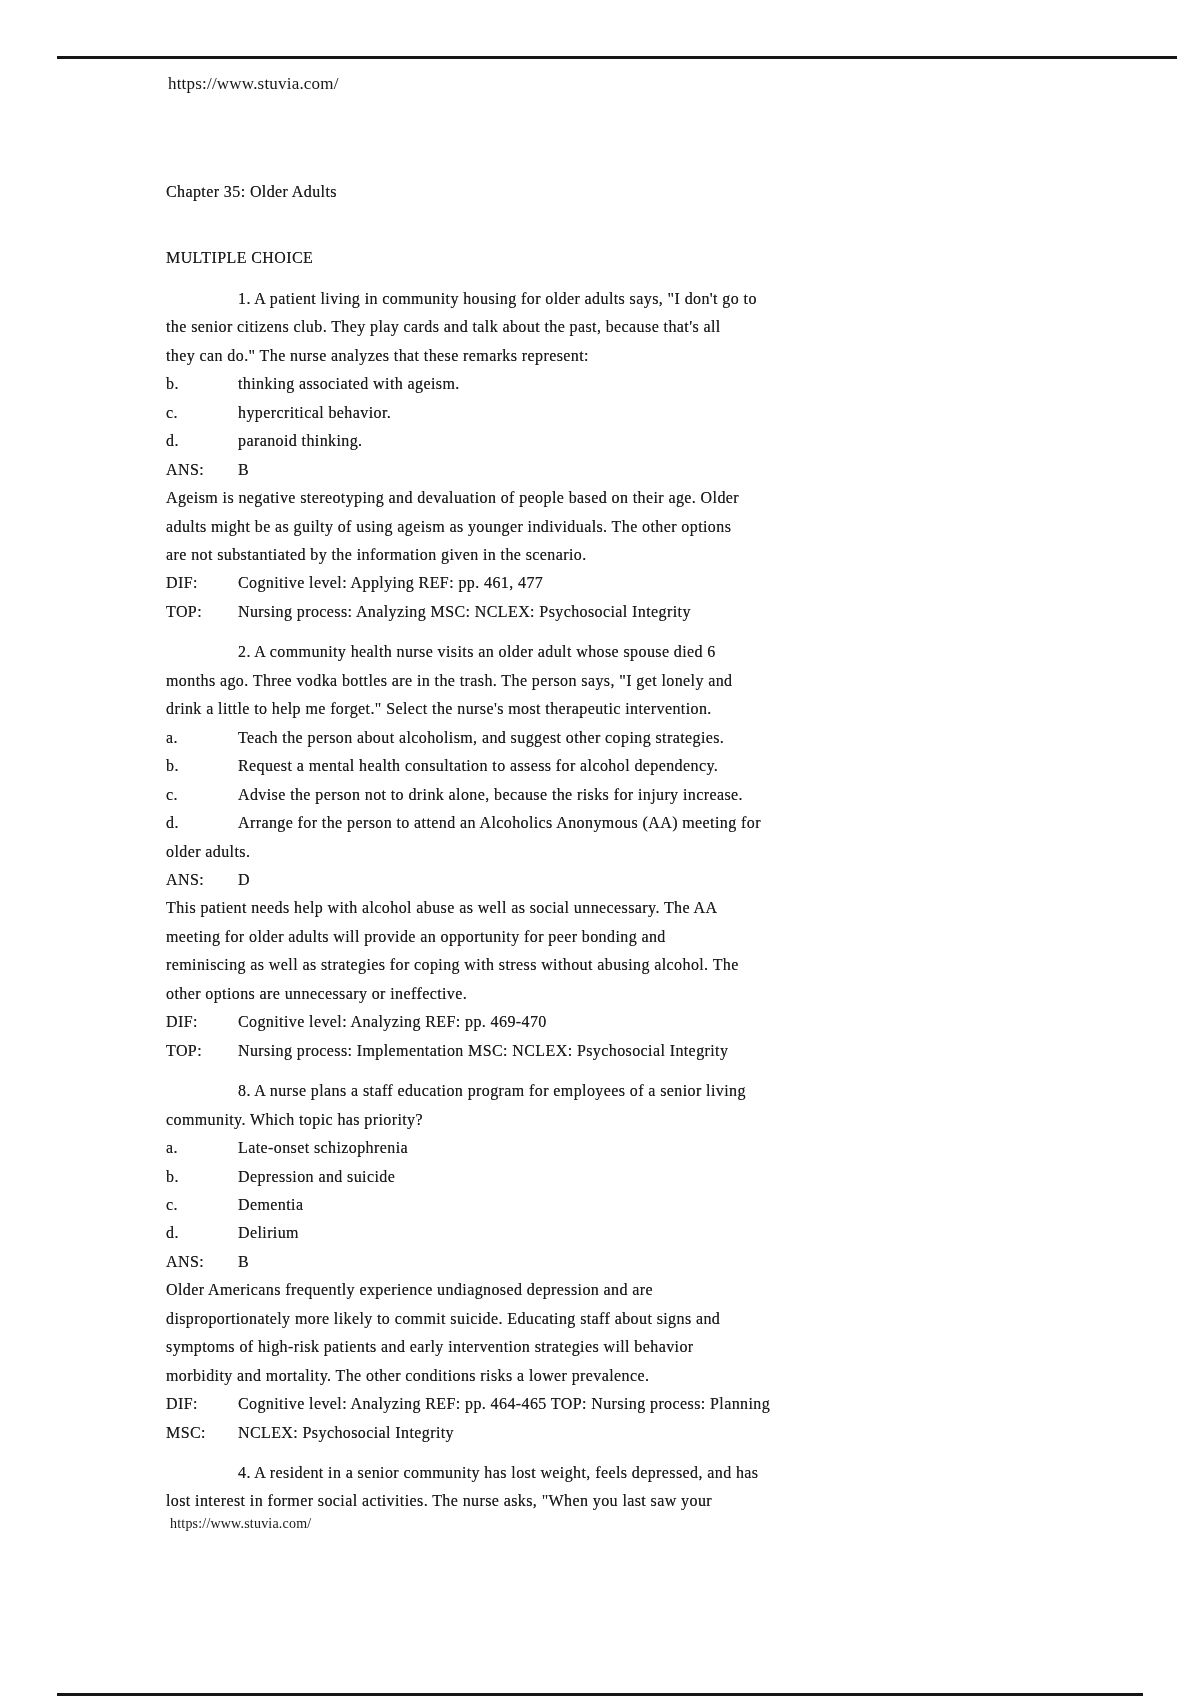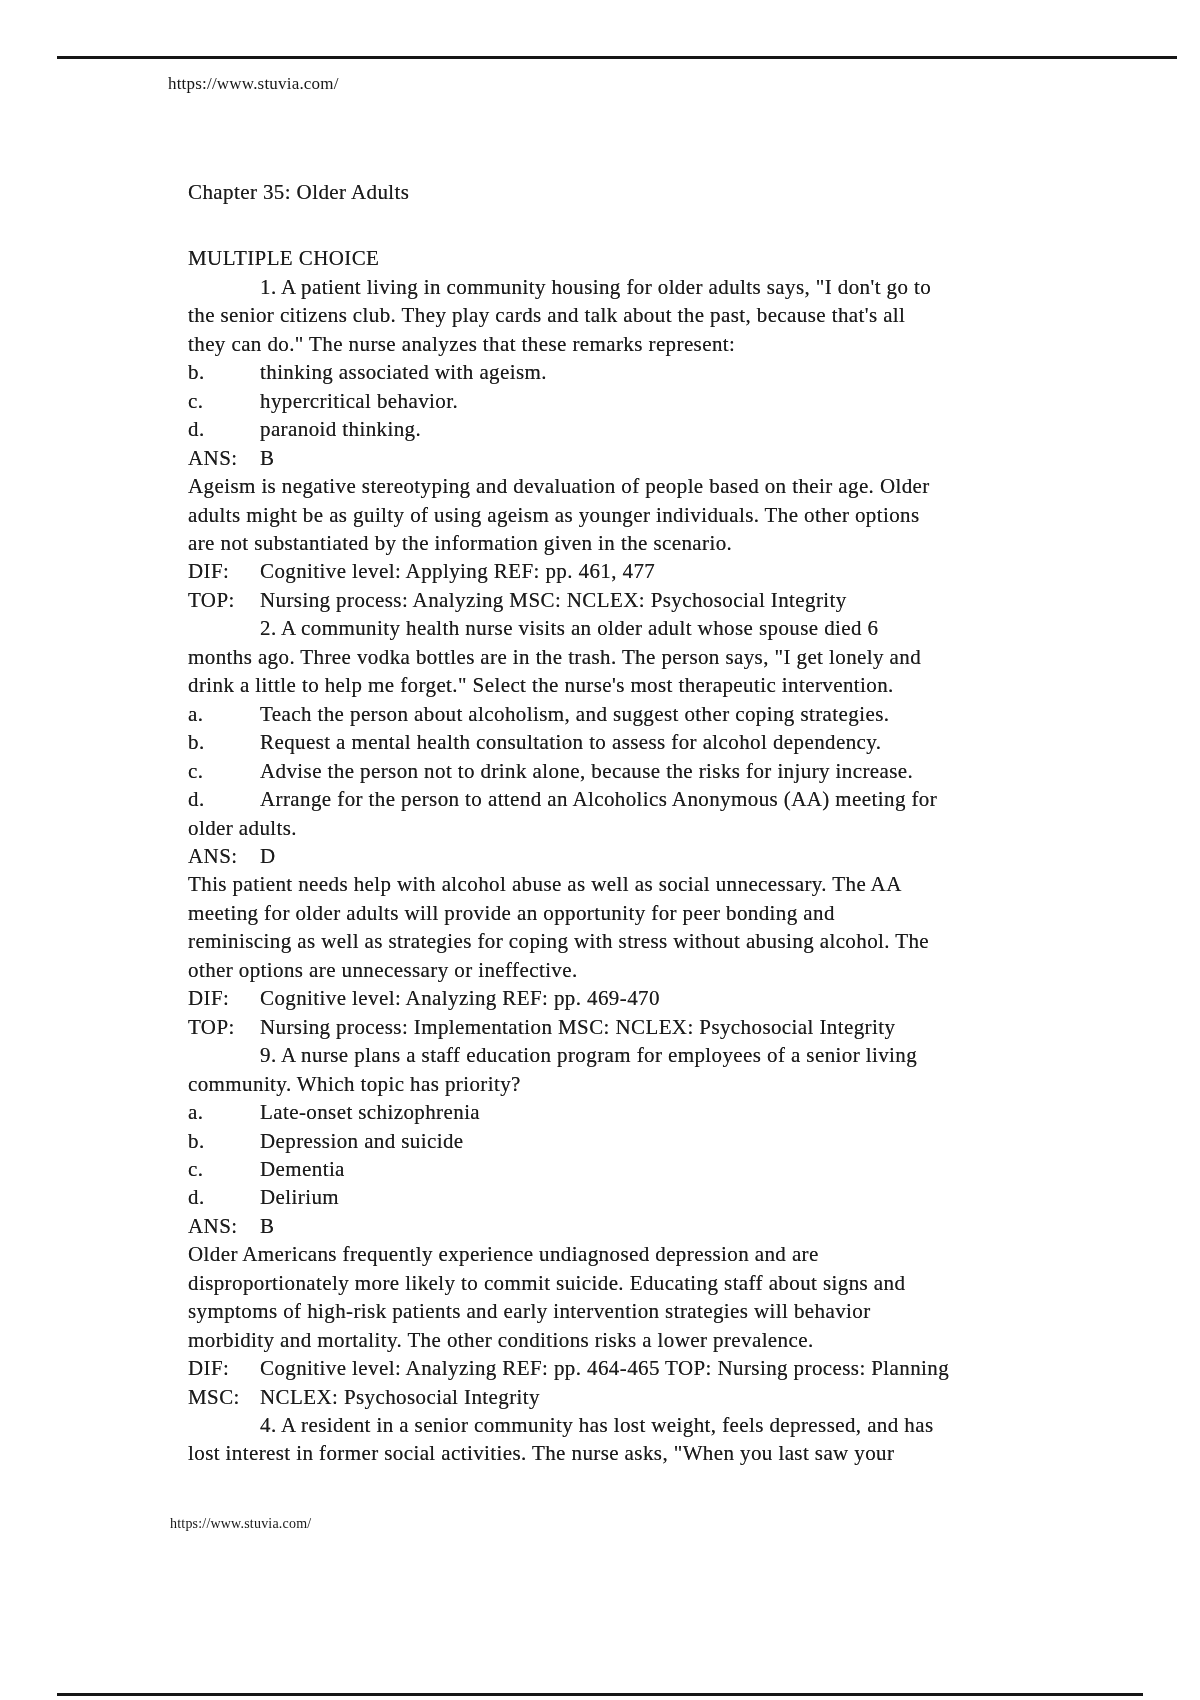--- a/index.html
+++ b/index.html
@@ -18,29 +18,29 @@
     position:absolute;left:168px;top:74px;
     font-size:17px;letter-spacing:0.2px;
     color:#161616;
   }
   .footer-url{
     position:absolute;left:170px;top:1516px;
     font-size:14px;letter-spacing:0.2px;
     color:#161616;
   }
   .content{
-    position:absolute;left:188px;top:178px;width:900px;
-    font-size:21px;line-height:28.45px;letter-spacing:0.4px;
+    position:absolute;left:166px;top:178px;width:900px;
+    font-size:16px;line-height:28.45px;letter-spacing:0.4px;
     text-shadow:0 0 0.5px rgba(20,20,20,0.65);
   }
   .ln{white-space:nowrap;}
   .spacer{height:38px;}
   
   .tl{display:inline-block;width:72px;}
-  .indent{padding-left:72px;}
+  .indent{padding-left:72px;margin-top:12px;}
 </style>
 </head>
 <body>
 
 <div class="rule rule-top"></div>
 
 <div class="header-url">https://www.stuvia.com/</div>
 
 <div class="content">
 
@@ -75,21 +75,21 @@
     <div class="ln"><span class="tl">ANS:</span><span>D</span></div>
     <div class="ln">This patient needs help with alcohol abuse as well as social unnecessary. The AA</div>
     <div class="ln">meeting for older adults will provide an opportunity for peer bonding and</div>
     <div class="ln">reminiscing as well as strategies for coping with stress without abusing alcohol. The</div>
     <div class="ln">other options are unnecessary or ineffective.</div>
     <div class="ln"><span class="tl">DIF:</span><span>Cognitive level: Analyzing REF: pp. 469-470</span></div>
     <div class="ln"><span class="tl">TOP:</span><span>Nursing process: Implementation MSC: NCLEX: Psychosocial Integrity</span></div>
   </section>
 
   <section>
-    <div class="ln indent">9. A nurse plans a staff education program for employees of a senior living</div>
+    <div class="ln indent">8. A nurse plans a staff education program for employees of a senior living</div>
     <div class="ln">community. Which topic has priority?</div>
     <div class="ln"><span class="tl">a.</span><span>Late-onset schizophrenia</span></div>
     <div class="ln"><span class="tl">b.</span><span>Depression and suicide</span></div>
     <div class="ln"><span class="tl">c.</span><span>Dementia</span></div>
     <div class="ln"><span class="tl">d.</span><span>Delirium</span></div>
     <div class="ln"><span class="tl">ANS:</span><span>B</span></div>
     <div class="ln">Older Americans frequently experience undiagnosed depression and are</div>
     <div class="ln">disproportionately more likely to commit suicide. Educating staff about signs and</div>
     <div class="ln">symptoms of high-risk patients and early intervention strategies will behavior</div>
     <div class="ln">morbidity and mortality. The other conditions risks a lower prevalence.</div>

